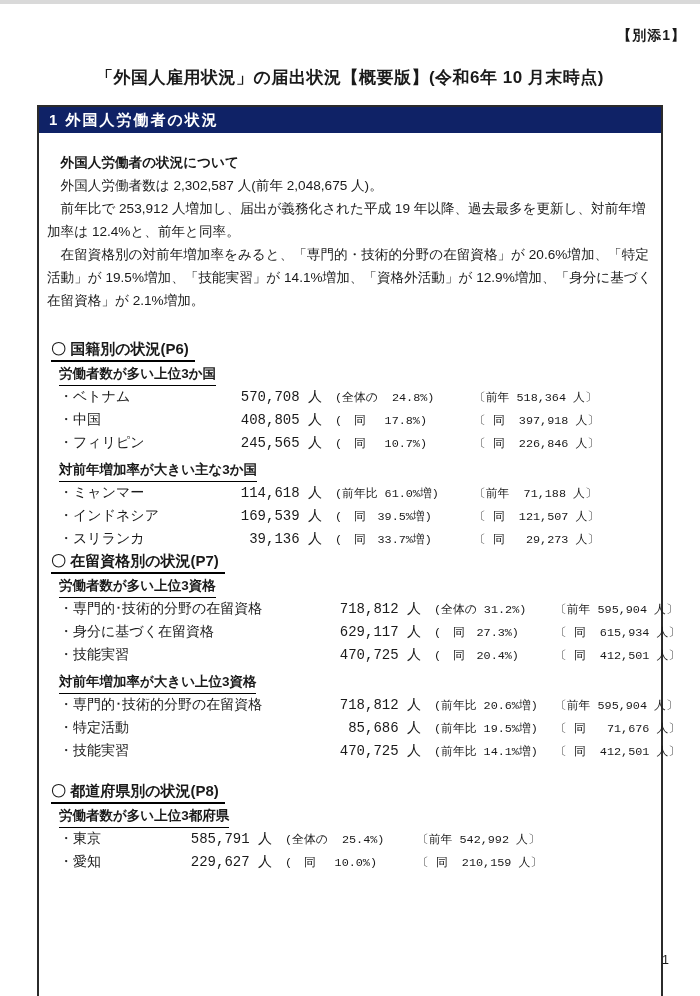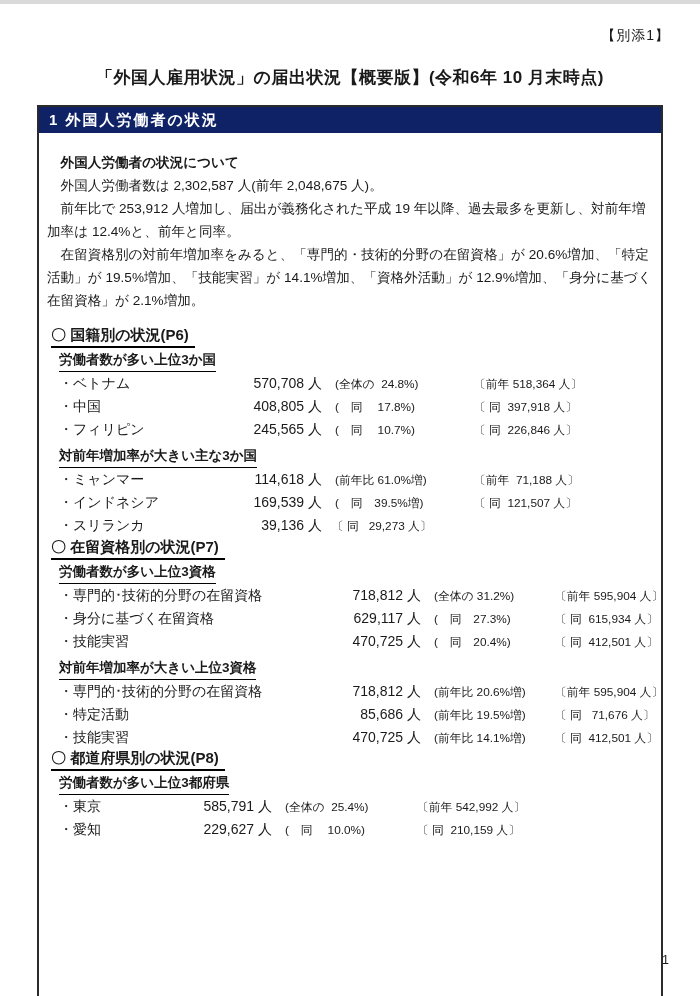--- a/index.html
+++ b/index.html
@@ -2,42 +2,42 @@
 <html lang="ja"><head>
 <meta charset="utf-8">
 <style>
   html,body{margin:0;padding:0;}
   body{
     width:700px;height:996px;background:#ffffff;position:relative;
     font-family:"Liberation Sans","DejaVu Sans",sans-serif;
     color:#1a1a1a;overflow:hidden;
   }
   .top-strip{position:absolute;top:0;left:0;width:700px;height:4px;background:#d9d9d9;}
-  .attachment{position:absolute;top:27px;right:30px;font-size:14px;font-weight:normal;letter-spacing:1px;}
+  .attachment{position:absolute;top:27px;right:14px;font-size:14px;font-weight:bold;letter-spacing:1px;}
   .doc-title{position:absolute;top:66px;left:0;width:700px;text-align:center;
     font-size:17px;font-weight:bold;letter-spacing:0.5px;}
   .content-box{position:absolute;left:37px;top:105px;width:626px;height:927px;
     border:2px solid #2b2b2b;box-sizing:border-box;background:#fff;}
   .section-bar{background:#0f2266;color:#ffffff;font-weight:bold;font-size:15px;
     height:26px;line-height:26px;padding-left:10px;letter-spacing:2px;}
   .inner{padding:4px 8px 0 8px;}
   .summary{margin-top:14px;font-size:13.6px;line-height:23px;}
   .summary .lead{font-weight:bold;margin:0;}
   .summary p{margin:0;text-indent:1em;}
   .section{margin-left:4px;}
   .sec-title{display:inline-block;font-size:15px;font-weight:bold;
     border-bottom:2px solid #000;padding:0 6px 1px 0;margin:0 0 2px 0;}
-  .sec1{margin-top:14px;}
+  .sec1{margin-top:28px;}
   .sec2{margin-top:1px;}
-  .sec3{}
+  .sec3{margin-top:19px;}
   .group{margin-left:8px;}
   .group-heading{display:inline-block;font-size:13.5px;font-weight:bold;
     border-bottom:1.5px solid #000;padding-bottom:1px;margin:0;line-height:20px;}
   .group + .group{margin-top:5px;}
-  .row{display:grid;align-items:baseline;line-height:22px;}
+  .row{display:grid;align-items:baseline;line-height:22px;font-family:Liberation Mono, monospace;}
   .row span{white-space:pre;}
   .row .label{font-size:14px;}
   .row .value{font-size:14px;text-align:right;}
   .row .pct{font-size:11.8px;padding-left:13px;}
   .row .prev{font-size:11.8px;padding-left:10px;}
   .cols-p6 .row{grid-template-columns:170px 93px 142px auto;}
   .cols-p7 .row{grid-template-columns:276px 86px 124px auto;}
   .cols-p8 .row{grid-template-columns:103px 110px 135px auto;}
   .page-number{position:absolute;top:953px;right:31px;font-size:12.5px;}
 </style>
@@ -99,20 +99,21 @@
         </div>
         <div class="row">
           <span class="label">・インドネシア</span>
           <span class="value">169,539 人</span>
           <span class="pct">(　同　39.5%増)</span>
           <span class="prev">〔 同  121,507 人〕</span>
         </div>
         <div class="row">
           <span class="label">・スリランカ</span>
           <span class="value">39,136 人</span>
+          <span class="pct">(　同　33.7%増)</span>
           <span class="prev">〔 同   29,273 人〕</span>
         </div>
       </div>
     </div>
 
     <div class="section sec2 cols-p7">
       <div class="sec-title">〇 在留資格別の状況(P7)</div>
 
       <div class="group">
         <div class="group-heading">労働者数が多い上位3資格</div>

